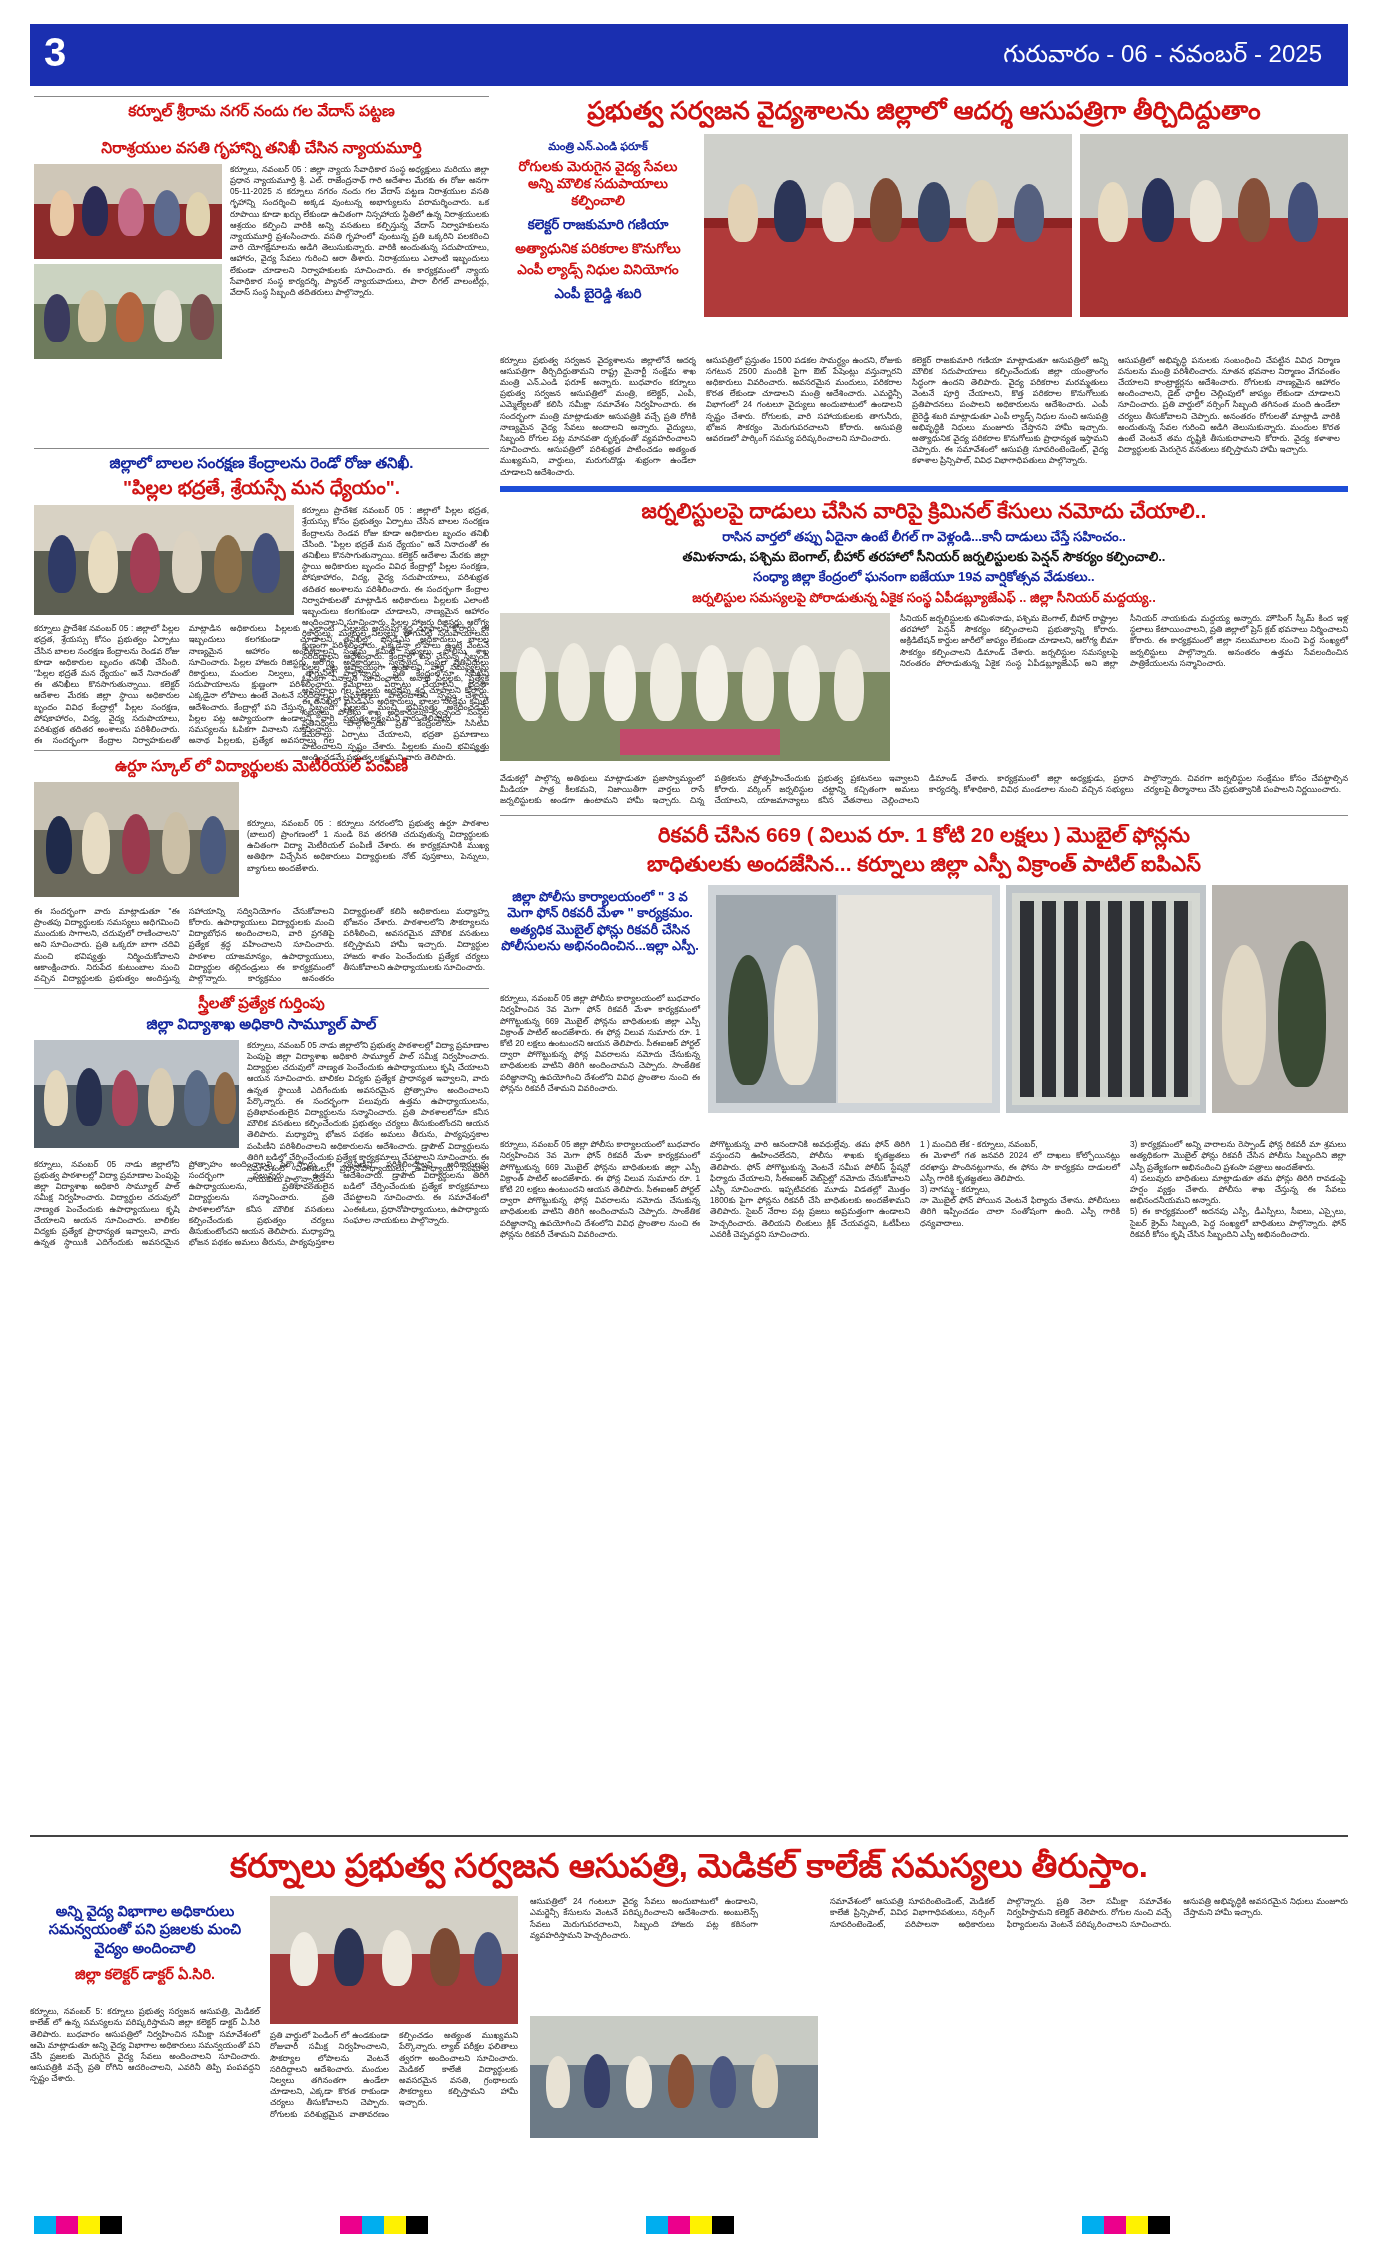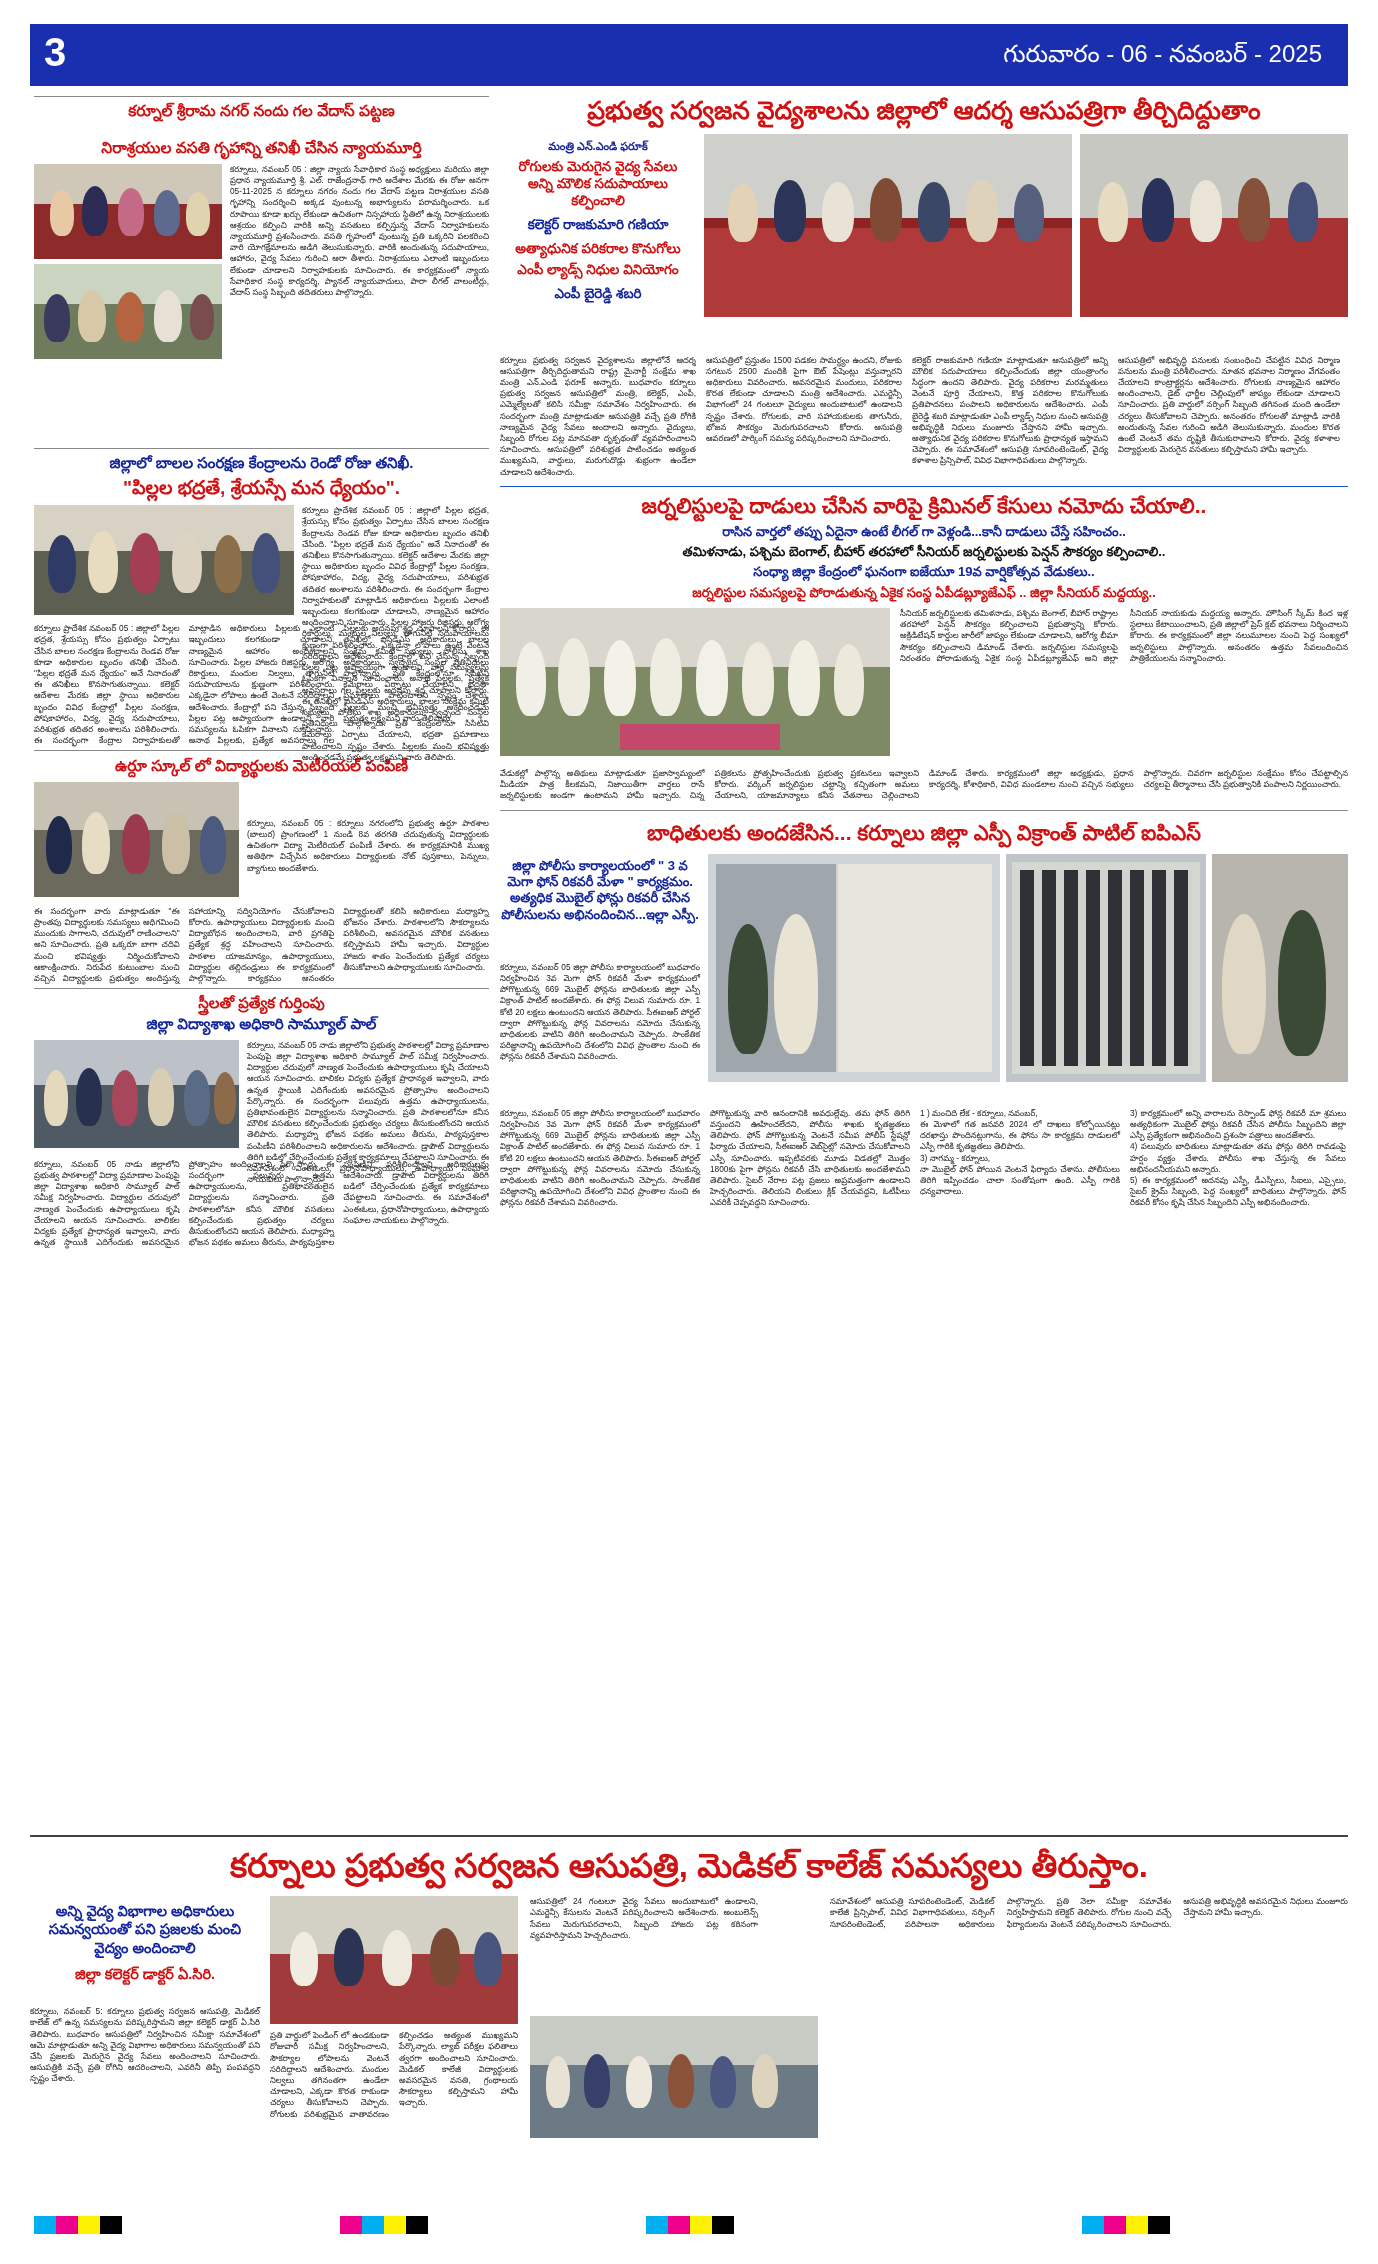--- a/index.html
+++ b/index.html
@@ -168,21 +168,21 @@
       </div>
 
       <div style="display:flex;gap:10px;margin-top:6px;">
         <div class="col-text tel" style="width:196px;">కర్నూలు ప్రభుత్వ సర్వజన వైద్యశాలను జిల్లాలోనే ఆదర్శ ఆసుపత్రిగా తీర్చిదిద్దుతామని రాష్ట్ర మైనార్టీ సంక్షేమ శాఖ మంత్రి ఎన్.ఎండి ఫరూక్ అన్నారు. బుధవారం కర్నూలు ప్రభుత్వ సర్వజన ఆసుపత్రిలో మంత్రి, కలెక్టర్, ఎంపీ, ఎమ్మెల్యేలతో కలిసి సమీక్షా సమావేశం నిర్వహించారు. ఈ సందర్భంగా మంత్రి మాట్లాడుతూ ఆసుపత్రికి వచ్చే ప్రతి రోగికి నాణ్యమైన వైద్య సేవలు అందాలని అన్నారు. వైద్యులు, సిబ్బంది రోగుల పట్ల మానవతా దృక్పథంతో వ్యవహరించాలని సూచించారు. ఆసుపత్రిలో పరిశుభ్రత పాటించడం అత్యంత ముఖ్యమని, వార్డులు, మరుగుదొడ్లు శుభ్రంగా ఉండేలా చూడాలని ఆదేశించారు.</div>
         <div class="col-text tel" style="width:196px;">ఆసుపత్రిలో ప్రస్తుతం 1500 పడకల సామర్థ్యం ఉందని, రోజుకు సగటున 2500 మందికి పైగా ఔట్ పేషెంట్లు వస్తున్నారని అధికారులు వివరించారు. అవసరమైన మందులు, పరికరాల కొరత లేకుండా చూడాలని మంత్రి ఆదేశించారు. ఎమర్జెన్సీ విభాగంలో 24 గంటలూ వైద్యులు అందుబాటులో ఉండాలని స్పష్టం చేశారు. రోగులకు, వారి సహాయకులకు తాగునీరు, భోజన సౌకర్యం మెరుగుపరచాలని కోరారు. ఆసుపత్రి ఆవరణలో పార్కింగ్ సమస్య పరిష్కరించాలని సూచించారు.</div>
         <div class="col-text tel" style="width:196px;">కలెక్టర్ రాజకుమారి గణియా మాట్లాడుతూ ఆసుపత్రిలో అన్ని మౌలిక సదుపాయాలు కల్పించేందుకు జిల్లా యంత్రాంగం సిద్ధంగా ఉందని తెలిపారు. వైద్య పరికరాల మరమ్మతులు వెంటనే పూర్తి చేయాలని, కొత్త పరికరాల కొనుగోలుకు ప్రతిపాదనలు పంపాలని అధికారులను ఆదేశించారు. ఎంపీ బైరెడ్డి శబరి మాట్లాడుతూ ఎంపీ ల్యాడ్స్ నిధుల నుంచి ఆసుపత్రి అభివృద్ధికి నిధులు మంజూరు చేస్తానని హామీ ఇచ్చారు. అత్యాధునిక వైద్య పరికరాల కొనుగోలుకు ప్రాధాన్యత ఇస్తామని చెప్పారు. ఈ సమావేశంలో ఆసుపత్రి సూపరింటెండెంట్, వైద్య కళాశాల ప్రిన్సిపాల్, వివిధ విభాగాధిపతులు పాల్గొన్నారు.</div>
         <div class="col-text tel" style="width:222px;">ఆసుపత్రిలో అభివృద్ధి పనులకు సంబంధించి చేపట్టిన వివిధ నిర్మాణ పనులను మంత్రి పరిశీలించారు. నూతన భవనాల నిర్మాణం వేగవంతం చేయాలని కాంట్రాక్టర్లను ఆదేశించారు. రోగులకు నాణ్యమైన ఆహారం అందించాలని, డైట్ ఛార్జీల చెల్లింపులో జాప్యం లేకుండా చూడాలని సూచించారు. ప్రతి వార్డులో నర్సింగ్ సిబ్బంది తగినంత మంది ఉండేలా చర్యలు తీసుకోవాలని చెప్పారు. అనంతరం రోగులతో మాట్లాడి వారికి అందుతున్న సేవల గురించి అడిగి తెలుసుకున్నారు. మందుల కొరత ఉంటే వెంటనే తమ దృష్టికి తీసుకురావాలని కోరారు. వైద్య కళాశాల విద్యార్థులకు మెరుగైన వసతులు కల్పిస్తామని హామీ ఇచ్చారు.</div>
       </div>
     </div>
 
-    <div style="margin-top:8px;border-top:1px solid #1d4ed8;padding-top:6px;">
+    <div style="margin-top:8px;border-top:6px solid #1d4ed8;padding-top:6px;">
       <div class="hd-red tel" style="font-size:21px;">జర్నలిస్టులపై దాడులు చేసిన వారిపై క్రిమినల్ కేసులు నమోదు చేయాలి..</div>
       <div class="hd-blue tel" style="font-size:13px;margin-top:5px;">రాసిన వార్తలో తప్పు ఏదైనా ఉంటే లీగల్ గా వెళ్లండి...కానీ దాడులు చేస్తే సహించం..</div>
       <div class="hd-black tel" style="font-size:13px;margin-top:4px;">తమిళనాడు, పశ్చిమ బెంగాల్, బీహార్ తరహాలో సీనియర్ జర్నలిస్టులకు పెన్షన్ సౌకర్యం కల్పించాలి..</div>
       <div class="hd-blue tel" style="font-size:13px;margin-top:4px;">సంధ్యా జిల్లా కేంద్రంలో ఘనంగా ఐజేయూ 19వ వార్షికోత్సవ వేడుకలు..</div>
       <div class="hd-red tel" style="font-size:13px;margin-top:4px;">జర్నలిస్టుల సమస్యలపై పోరాడుతున్న ఏకైక సంస్థ ఏపీడబ్ల్యూజేఎఫ్ ..         జిల్లా సీనియర్ మద్దయ్య..</div>
 
       <div style="position:relative;margin-top:7px;height:155px;">
         <div class="photo" style="left:0;top:0;width:390px;height:148px;">
           <div class="sky" style="background:#d8d6cd;height:40%;"></div>
           <div class="grd" style="background:#7d8a63;height:60%;"></div>
@@ -196,20 +196,21 @@
           <div class="ppl" style="left:334px;top:36px;width:30px;height:72px;background:#ece8dc;"></div>
           <div style="position:absolute;left:120px;bottom:6px;width:160px;height:26px;background:#c2496b;"></div>
         </div>
         <div class="col-text tel" style="position:absolute;left:400px;top:0;width:448px;column-count:2;column-gap:12px;">సీనియర్ జర్నలిస్టులకు తమిళనాడు, పశ్చిమ బెంగాల్, బీహార్ రాష్ట్రాల తరహాలో పెన్షన్ సౌకర్యం కల్పించాలని ప్రభుత్వాన్ని కోరారు. అక్రిడిటేషన్ కార్డుల జారీలో జాప్యం లేకుండా చూడాలని, ఆరోగ్య బీమా సౌకర్యం కల్పించాలని డిమాండ్ చేశారు. జర్నలిస్టుల సమస్యలపై నిరంతరం పోరాడుతున్న ఏకైక సంస్థ ఏపీడబ్ల్యూజేఎఫ్ అని జిల్లా సీనియర్ నాయకుడు మద్దయ్య అన్నారు. హౌసింగ్ స్కీమ్ కింద ఇళ్ల స్థలాలు కేటాయించాలని, ప్రతి జిల్లాలో ప్రెస్ క్లబ్ భవనాలు నిర్మించాలని కోరారు. ఈ కార్యక్రమంలో జిల్లా నలుమూలల నుంచి పెద్ద సంఖ్యలో జర్నలిస్టులు పాల్గొన్నారు. అనంతరం ఉత్తమ సేవలందించిన పాత్రికేయులను సన్మానించారు.</div>
       </div>
 
       <div class="col-text tel" style="margin-top:5px;column-count:4;column-gap:10px;">వేడుకల్లో పాల్గొన్న అతిథులు మాట్లాడుతూ ప్రజాస్వామ్యంలో మీడియా పాత్ర కీలకమని, నిజాయితీగా వార్తలు రాసే జర్నలిస్టులకు అండగా ఉంటామని హామీ ఇచ్చారు. చిన్న పత్రికలను ప్రోత్సహించేందుకు ప్రభుత్వ ప్రకటనలు ఇవ్వాలని కోరారు. వర్కింగ్ జర్నలిస్టుల చట్టాన్ని కచ్చితంగా అమలు చేయాలని, యాజమాన్యాలు కనీస వేతనాలు చెల్లించాలని డిమాండ్ చేశారు. కార్యక్రమంలో జిల్లా అధ్యక్షుడు, ప్రధాన కార్యదర్శి, కోశాధికారి, వివిధ మండలాల నుంచి వచ్చిన సభ్యులు పాల్గొన్నారు. చివరగా జర్నలిస్టుల సంక్షేమం కోసం చేపట్టాల్సిన చర్యలపై తీర్మానాలు చేసి ప్రభుత్వానికి పంపాలని నిర్ణయించారు.</div>
     </div>
 
     <div style="margin-top:8px;border-top:1px solid #888;padding-top:6px;">
+      <div class="hd-red tel" style="font-size:21px;">రికవరీ చేసిన 669 ( విలువ రూ. 1 కోటి 20 లక్షలు ) మొబైల్ ఫోన్లను</div>
       <div class="hd-red tel" style="font-size:21px;margin-top:3px;">బాధితులకు అందజేసిన... కర్నూలు జిల్లా ఎస్పీ విక్రాంత్ పాటిల్ ఐపిఎస్</div>
 
       <div style="position:relative;margin-top:8px;height:250px;">
         <div class="hd-blue tel" style="position:absolute;left:0;top:4px;width:200px;font-size:13px;text-align:center;">జిల్లా పోలీసు కార్యాలయంలో " 3 వ మెగా ఫోన్ రికవరీ మేళా " కార్యక్రమం. అత్యధిక మొబైల్ ఫోన్లు రికవరీ చేసిన పోలీసులను అభినందించిన...ఇల్లా ఎస్పీ.</div>
 
         <div class="photo" style="left:208px;top:0;width:292px;height:228px;">
           <div class="sky" style="background:#cfd4d8;height:100%;"></div>
           <div style="position:absolute;left:8px;top:10px;width:120px;height:208px;background:#9fa7ad;"></div>
           <div style="position:absolute;left:130px;top:10px;width:154px;height:208px;background:#e7e4dd;"></div>
           <div class="ppl" style="left:20px;top:70px;width:40px;height:130px;background:#3b4a36;"></div>

